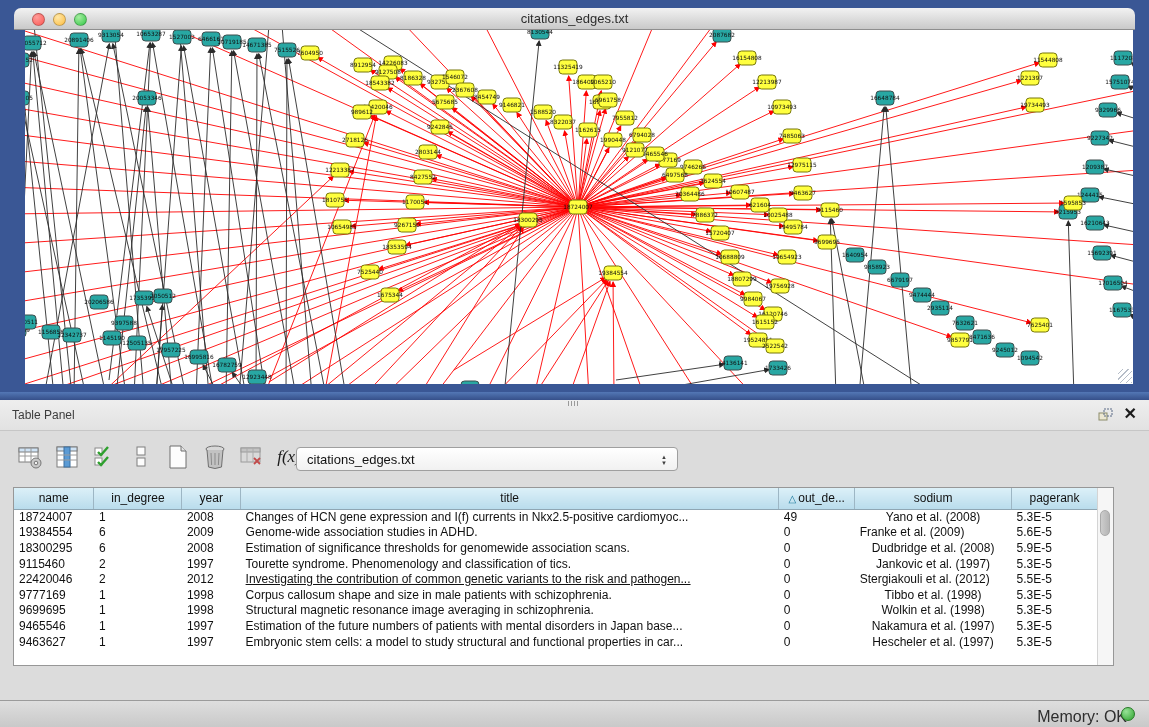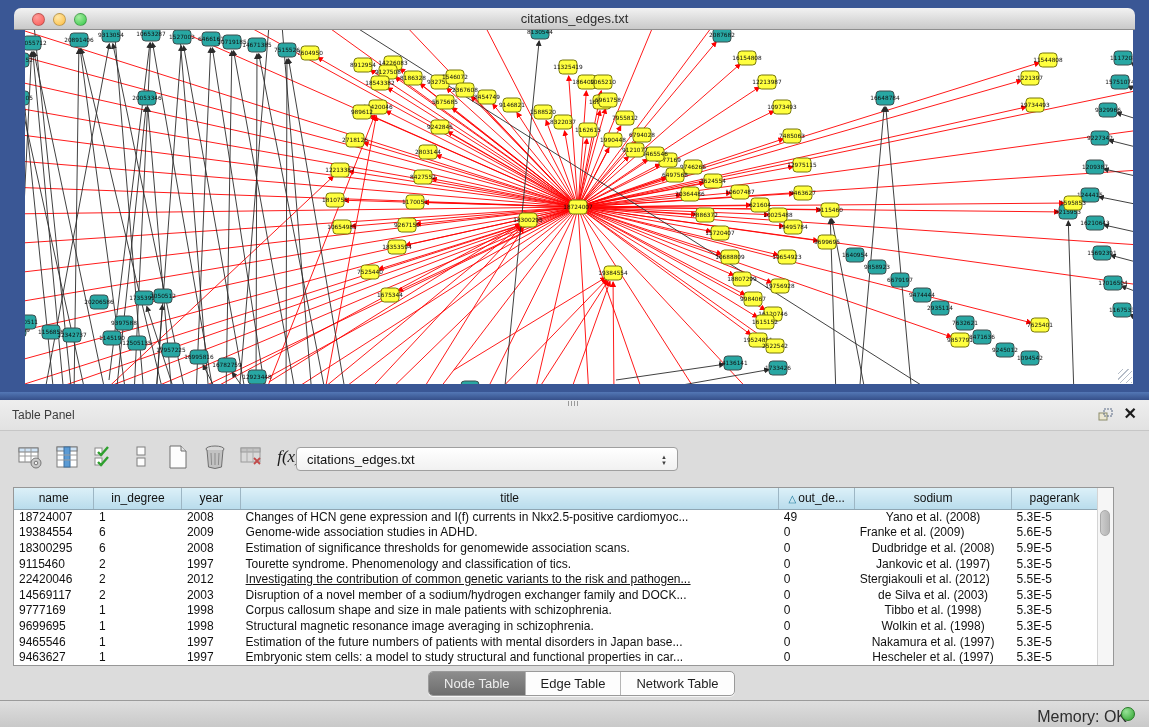--- a/index.html
+++ b/index.html
@@ -939,29 +939,20 @@
             <tr>
               <td style="text-align: left;">22420046</td>
               <td style="text-align: left;">2</td>
               <td style="text-align: left;">2012</td>
               <td style="text-align: left; text-decoration: underline;">Investigating the contribution of common genetic variants to the risk and pathogen...</td>
               <td style="text-align: left;">0</td>
               <td style="text-align: left;">Stergiakouli et al. (2012)</td>
               <td style="text-align: left;">5.5E-5</td>
             </tr>
             <tr>
-              <td style="text-align: left;">14569117</td>
-              <td style="text-align: left;">2</td>
-              <td style="text-align: left;">2003</td>
-              <td style="text-align: left;">Disruption of a novel member of a sodium/hydrogen exchanger family and DOCK...</td>
-              <td style="text-align: left;">0</td>
-              <td style="text-align: center;">de Silva et al. (2003)</td>
-              <td style="text-align: left;">5.3E-5</td>
-            </tr>
-            <tr>
               <td style="text-align: left;">9777169</td>
               <td style="text-align: left;">1</td>
               <td style="text-align: left;">1998</td>
               <td style="text-align: left;">Corpus callosum shape and size in male patients with schizophrenia.</td>
               <td style="text-align: left;">0</td>
               <td style="text-align: center;">Tibbo et al. (1998)</td>
               <td style="text-align: left;">5.3E-5</td>
             </tr>
             <tr>
               <td style="text-align: left;">9699695</td>
@@ -990,26 +981,19 @@
               <td style="text-align: center;">Hescheler et al. (1997)</td>
               <td style="text-align: left;">5.3E-5</td>
             </tr>
           </tbody>
       </table>
       <div class="vscroll">
         <div class="vthumb"></div>
       </div>
     </div>
 
-    <div class="tabbar">
-      <div class="segmented" id="segmented">
-          <span class="seg active">Node Table</span>
-          <span class="seg">Edge Table</span>
-          <span class="seg">Network Table</span>
-        </div>
-    </div>
 
     <div class="statusbar">
       <span class="mem-label">Memory: OK</span>
       <span class="mem-dot"></span>
     </div>
   </div>
 </div>
 
 </body></html>

